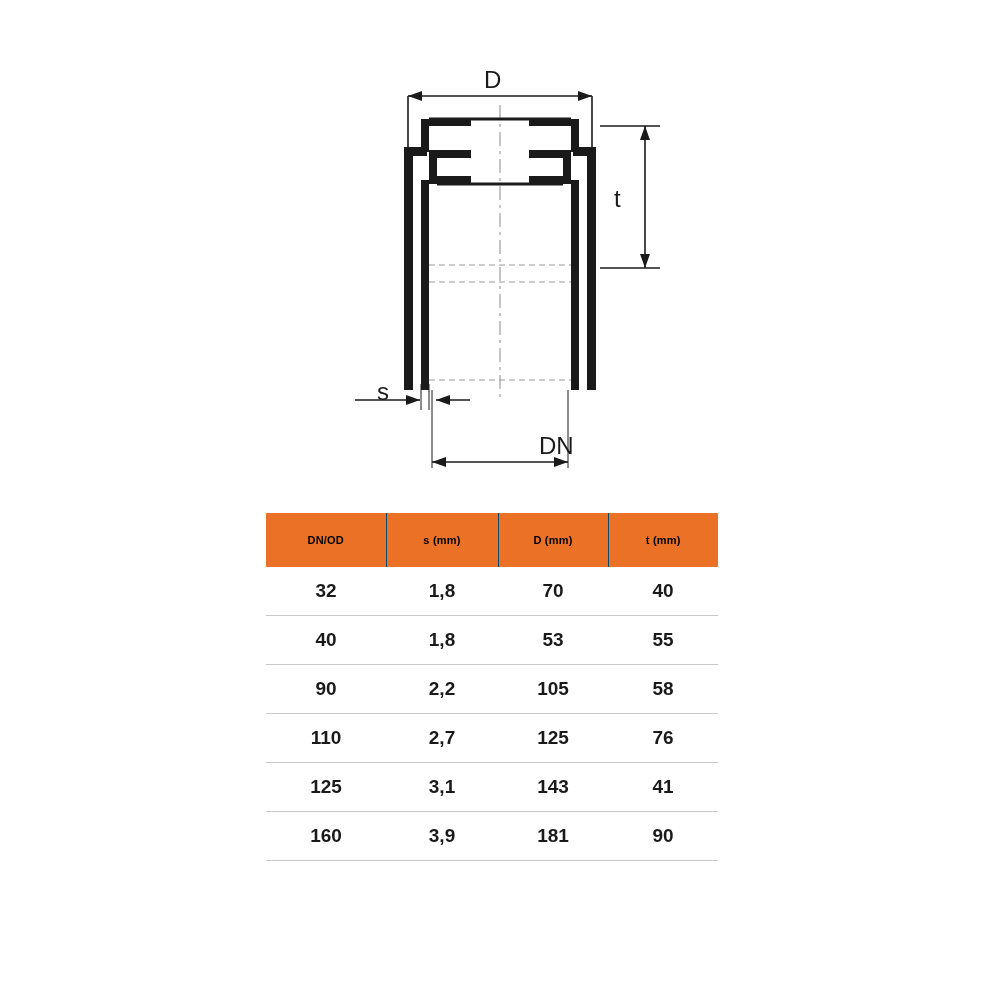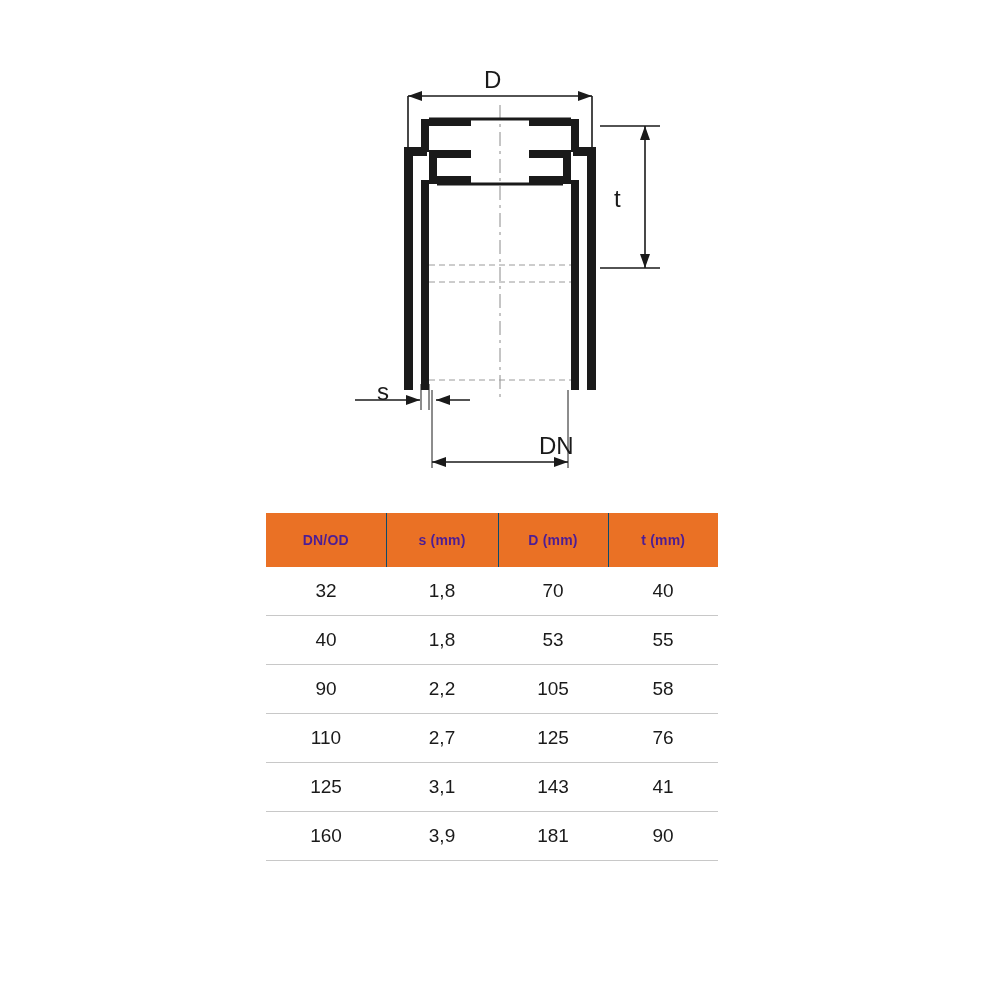--- a/index.html
+++ b/index.html
@@ -46,41 +46,42 @@
     top: 513px;
     width: 452px;
   }
   table {
     border-collapse: collapse;
     width: 452px;
     table-layout: fixed;
   }
   thead th {
     background: #ea7125;
-    color: #4c1d95;
-    font-size: 14px;
+    color: #000000;
+    font-size: 11px;
     font-weight: bold;
     height: 52px;
     text-align: center;
     vertical-align: middle;
     border: none;
     letter-spacing: 0.2px;
     margin-top: 36px;
   }
   thead th.sep {
     border-left: 1px solid #0c4a6e;
   }
   tbody td {
     font-size: 19px;
     color: #1a1a1a;
     text-align: center;
     height: 46px;
     vertical-align: middle;
     border-bottom: 1px solid #c8c8c8;
     background: #ffffff;
+    font-weight: bold;
   }
   tbody tr:last-child td {
     border-bottom: 1px solid #c8c8c8;
   }
   col.c0 { width: 120px; }
   col.c1 { width: 112px; }
   col.c2 { width: 110px; }
   col.c3 { width: 110px; }
 </style>
 </head>

